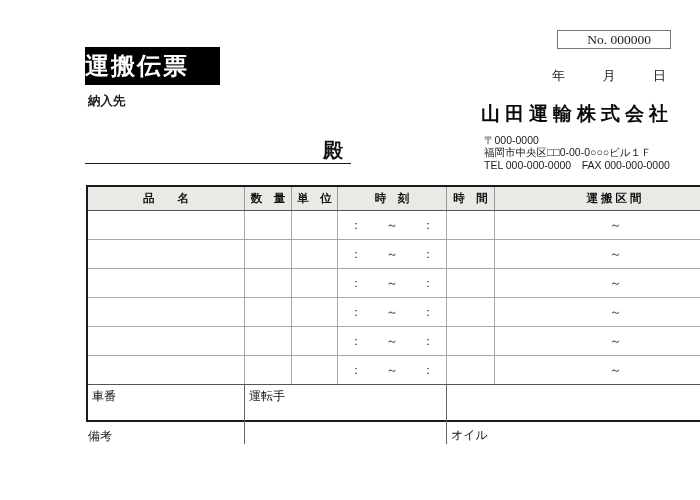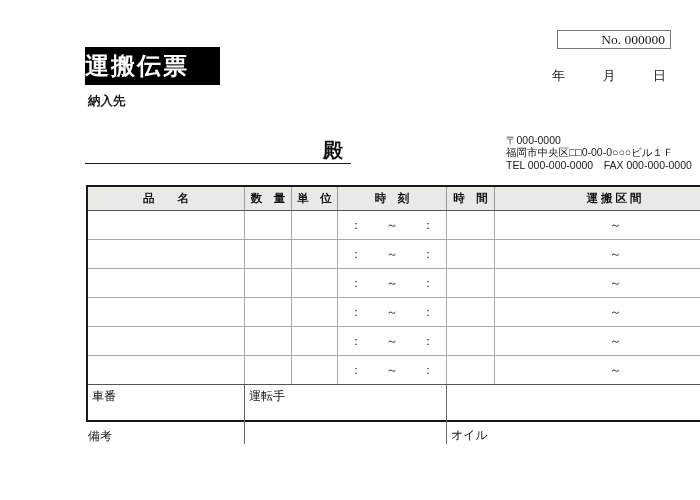--- a/index.html
+++ b/index.html
@@ -4,21 +4,21 @@
 <style>
   html,body{margin:0;padding:0;background:#fff;}
   #page{
     position:relative;width:700px;height:500px;background:#ffffff;overflow:hidden;
     font-family:"Liberation Serif","DejaVu Serif",serif;color:#111;
   }
   
   #no-box{
     position:absolute;left:557px;top:30px;width:114px;height:19px;
     border:1px solid #777;box-sizing:border-box;
-    font-size:13.5px;line-height:17px;text-align:right;padding-right:5px;
+    font-size:13.5px;line-height:17px;text-align:right;padding-right:19px;
     color:#1a1a1a;
   }
   #date-line{
     position:absolute;left:552px;top:67px;width:114px;
     display:flex;justify-content:space-between;
     font-size:13px;color:#222;
   }
   
   #title-block{
     position:absolute;left:85px;top:47px;width:135px;height:38px;
@@ -32,21 +32,21 @@
   #recipient-label{position:absolute;left:88px;top:93px;font-size:12.5px;font-weight:bold;color:#1a1a1a;}
   #honorific{position:absolute;left:323px;top:137px;font-size:20px;font-weight:bold;color:#111;}
   #recipient-line{position:absolute;left:85px;top:163px;width:266px;height:0;border-top:1.5px solid #1a1a1a;}
   
   #company-name{
     position:absolute;left:481px;top:101px;
     font-family:"Liberation Sans","DejaVu Sans",sans-serif;
     font-size:19px;font-weight:bold;letter-spacing:5px;color:#0a0a0a;white-space:nowrap;
   }
   .addr{
-    position:absolute;left:506px;
+    position:absolute;left:484px;
     font-family:"Liberation Sans","DejaVu Sans",sans-serif;
     font-size:10.5px;color:#1a1a1a;white-space:nowrap;
   }
   #company-postal{top:134px;}
   #company-address{top:146px;}
   #company-telfax{top:159px;}
   
   #slip-table{
     position:absolute;left:86px;top:185px;width:652px;height:237px;
     border:2px solid #1a1a1a;box-sizing:border-box;
@@ -103,20 +103,21 @@
   </div>
 
   <div id="title-block">
     <span class="t">運搬伝票</span>
   </div>
 
   <div id="recipient-label">納入先</div>
   <div id="honorific">殿</div>
   <div id="recipient-line"></div>
 
+  <div id="company-name">山田運輸株式会社</div>
   <div id="company-postal" class="addr">〒000-0000</div>
   <div id="company-address" class="addr">福岡市中央区□□0-00-0○○○ビル１Ｆ</div>
   <div id="company-telfax" class="addr">TEL 000-000-0000　FAX 000-000-0000</div>
 
   <div id="slip-table">
 
     <div class="hrow">
       <div class="hcell">品　　名</div>
       <div class="hcell">数　量</div>
       <div class="hcell">単　位</div>

